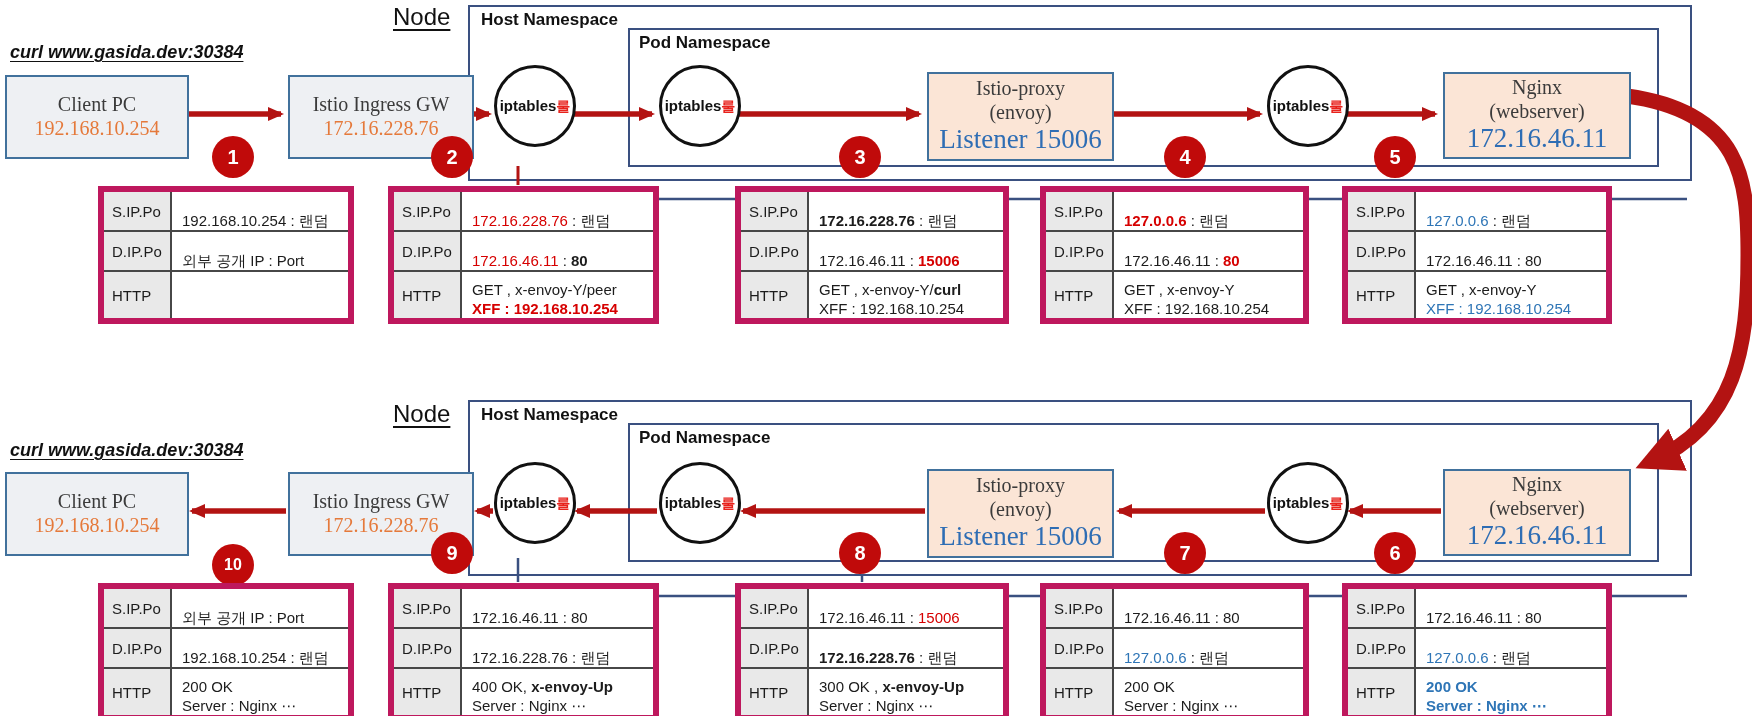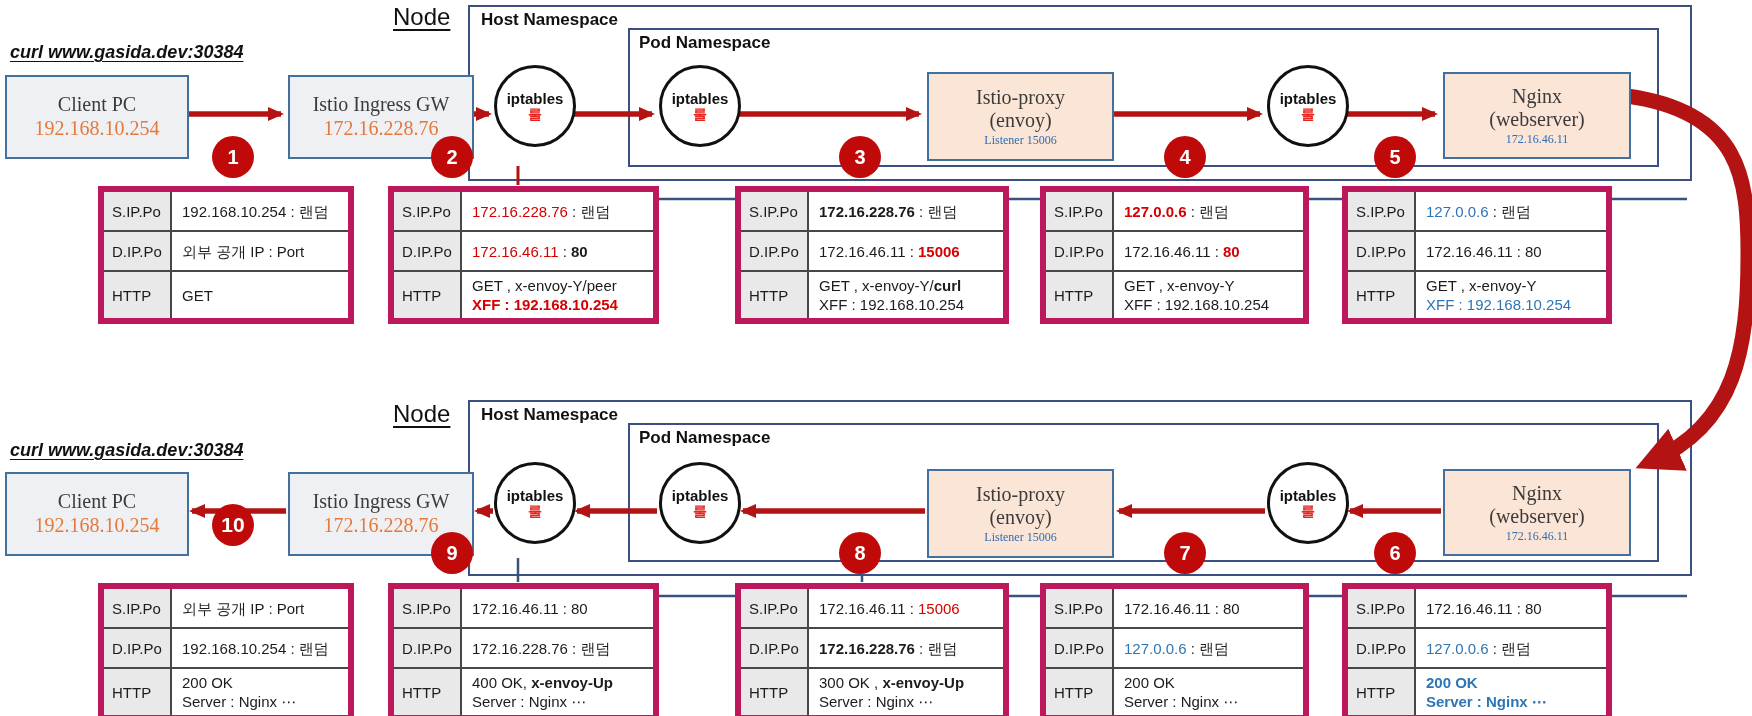--- a/index.html
+++ b/index.html
@@ -14,38 +14,38 @@
   .curl-label{position:absolute;font-weight:bold;font-style:italic;font-size:18px;color:#111;
               text-decoration:underline;text-underline-offset:3px;}
   
   .ebox{position:absolute;border:2px solid #41719c;display:flex;flex-direction:column;
         align-items:center;justify-content:center;text-align:center;
         font-family:"Liberation Serif",serif;line-height:1.18;}
   .ebox.gray{background:#eef0f3;}
   .ebox.peach{background:#fbe5d6;}
   .ebox .nm{font-size:20px;color:#3b3b3b;}
   .ebox .ip-orange{font-size:20px;color:#e5793a;}
-  .ebox .ip-blue{font-size:12px;color:#2e6db4;}
+  .ebox .ip-blue{font-size:27px;color:#2e6db4;}
   
   .ipt{position:absolute;width:76px;height:76px;border:3px solid #111;border-radius:50%;
-       background:#fff;display:flex;flex-direction:column;align-items:center;justify-content:center;
+       background:#fff;display:flex;flex-direction:row;align-items:center;justify-content:center;
        line-height:1.05;}
   .ipt .t1{font-size:15px;font-weight:bold;color:#111;}
   .ipt .t2{font-size:14px;font-weight:bold;color:#e8221c;}
   
   .badge{position:absolute;width:42px;height:42px;border-radius:50%;background:#c00a0a;
          color:#fff;font-weight:bold;font-size:20px;display:flex;align-items:center;
          justify-content:center;}
   
   .tbl{position:absolute;border:6px solid #be185d;background:#fff;font-size:15px;color:#1c1c1c;}
   .trow{display:flex;height:38px;border-bottom:2px solid #474747;}
   .trow:last-child{height:46px;border-bottom:none;}
   .tkey{width:68px;flex:0 0 68px;background:#e9e9e9;border-right:2px solid #474747;
         display:flex;align-items:center;padding-left:8px;box-sizing:border-box;}
-  .tval{flex:1;display:flex;flex-direction:column;justify-content:center;
+  .tval{flex:1;display:flex;flex-direction:column;justify-content:flex-end;
         padding-left:10px;box-sizing:border-box;}
   .vline{line-height:19px;white-space:nowrap;}
   .rd{color:#d60000;}
   .rdb{color:#d60000;font-weight:bold;}
   .b{font-weight:bold;}
   .bl{color:#2e75b6;}
   .blb{color:#2e75b6;font-weight:bold;}
   svg.layer{position:absolute;left:0;top:0;pointer-events:none;}
 </style>
 </head>
@@ -175,44 +175,41 @@
   <div class="ipt" style="left:1267px;top:462px">
     <div class="t1">iptables</div>
     <div class="t2">룰</div>
   </div>
 
   <div class="badge" style="left:212px;top:136px">1</div>
   <div class="badge" style="left:431px;top:136px">2</div>
   <div class="badge" style="left:839px;top:136px">3</div>
   <div class="badge" style="left:1164px;top:136px">4</div>
   <div class="badge" style="left:1374px;top:136px">5</div>
-  <div class="badge" style="left:212px;top:504px;font-size:21px">10</div>
+  <div class="badge" style="left:212px;top:544px;font-size:16px">10</div>
   <div class="badge" style="left:431px;top:532px">9</div>
   <div class="badge" style="left:839px;top:532px">8</div>
   <div class="badge" style="left:1164px;top:532px">7</div>
   <div class="badge" style="left:1374px;top:532px">6</div>
 
   <div class="tbl" style="left:98px;top:186px;width:244px">
     <div class="trow">
       <div class="tkey">S.IP.Po</div>
       <div class="tval">
           <div class="vline"><span>192.168.10.254 : 랜덤</span></div>
         </div>
     </div>
     <div class="trow">
       <div class="tkey">D.IP.Po</div>
       <div class="tval">
           <div class="vline"><span>외부 공개 IP : Port</span></div>
         </div>
     </div>
     <div class="trow">
       <div class="tkey">HTTP</div>
-      <div class="tval">
-          <div class="vline"><span>GET</span></div>
-        </div>
     </div>
   </div>
 
   <div class="tbl" style="left:388px;top:186px;width:259px">
     <div class="trow">
       <div class="tkey">S.IP.Po</div>
       <div class="tval">
           <div class="vline"><span class="rd">172.16.228.76</span><span> : 랜덤</span></div>
         </div>
     </div>

